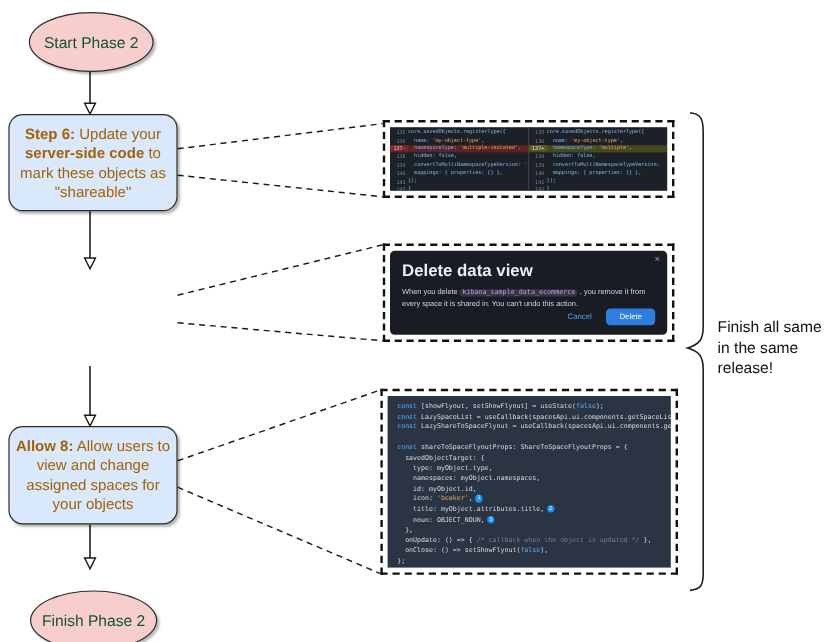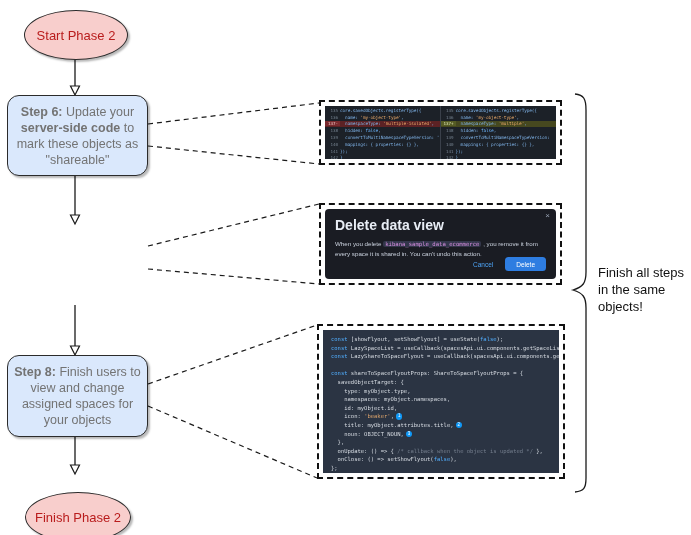--- a/index.html
+++ b/index.html
@@ -3,24 +3,24 @@
 <meta charset="utf-8">
 <style>
   html,body{margin:0;padding:0;background:#ffffff;width:691px;height:535px;overflow:hidden;
     font-family:"Liberation Sans",sans-serif;}
   #canvas{position:relative;width:691px;height:535px;}
   #overlay{position:absolute;left:0;top:0;z-index:1;pointer-events:none;}
 
   
   .terminal{position:absolute;z-index:2;border-radius:50%;background:#f8cecc;
     border:1.5px solid #2b2b2b;display:flex;align-items:center;justify-content:center;
-    font-size:13px;color:#b91c1c;box-shadow:2px 2px 2px rgba(0,0,0,.28);text-align:center;}
+    font-size:13px;color:#14532d;box-shadow:2px 2px 2px rgba(0,0,0,.28);text-align:center;}
   .step{position:absolute;z-index:2;left:7px;width:141px;border-radius:12px;background:#dae8fc;
     border:1.5px solid #2b2b2b;display:flex;align-items:center;justify-content:center;
-    font-size:12.5px;line-height:16px;color:#737373;text-align:center;padding:3px;
+    font-size:12.5px;line-height:16px;color:#a16207;text-align:center;padding:3px;
     box-shadow:2px 2px 2px rgba(0,0,0,.28);box-sizing:border-box;}
   #start{left:24px;top:10px;width:102px;height:48px;}
   #finish{left:25px;top:492px;width:104px;height:48px;}
   #step6{top:95px;height:81px;}
   #step7{top:224px;height:81px;}
   #step8{top:355px;height:82px;}
 
   
   .shot{position:absolute;z-index:2;border:2.5px dashed #111;box-sizing:border-box;background:#fff;}
   #ss1{left:319px;top:100px;width:243px;height:65px;}
@@ -98,21 +98,21 @@
   <div id="start" class="terminal">
     <span>Start Phase 2</span>
   </div>
 
   <div id="step6" class="step">
     <span><span style="font-weight: bold;">Step 6:</span><span> Update your </span><span style="font-weight: bold;">server-side code</span><span> to mark these objects as "shareable"</span></span>
   </div>
 
 
   <div id="step8" class="step">
-    <span><span style="font-weight: bold;">Step 8:</span><span> Finish users to view and change assigned spaces for your objects</span></span>
+    <span><span style="font-weight: bold;">Allow 8:</span><span> Allow users to view and change assigned spaces for your objects</span></span>
   </div>
 
   <div id="finish" class="terminal">
     <span>Finish Phase 2</span>
   </div>
 
   <div id="ss1" class="shot">
     <div id="diff" class="panel">
       <div id="diff-left" class="dhalf first">
           <div class="drow ctx"><span class="gut">135</span><span class="dcode">core.savedObjects.registerType({</span></div>
@@ -163,15 +163,15 @@
         <div class="cline">    icon: <span class="tk-str">'beaker'</span>,<span class="badge">1</span></div>
         <div class="cline">    title: myObject.attributes.title,<span class="badge">2</span></div>
         <div class="cline">    noun: OBJECT_NOUN,<span class="badge">3</span></div>
         <div class="cline">  },</div>
         <div class="cline">  onUpdate: () =&gt; { <span class="tk-cm">/* callback when the object is updated */</span> },</div>
         <div class="cline">  onClose: () =&gt; setShowFlyout(<span class="tk-kw">false</span>),</div>
         <div class="cline">};</div>
       </div>
   </div>
 
-  <div id="brace-note">Finish all steps in the same objects!</div>
+  <div id="brace-note">Finish all same in the same release!</div>
 
 </div>
 
 </body></html>

